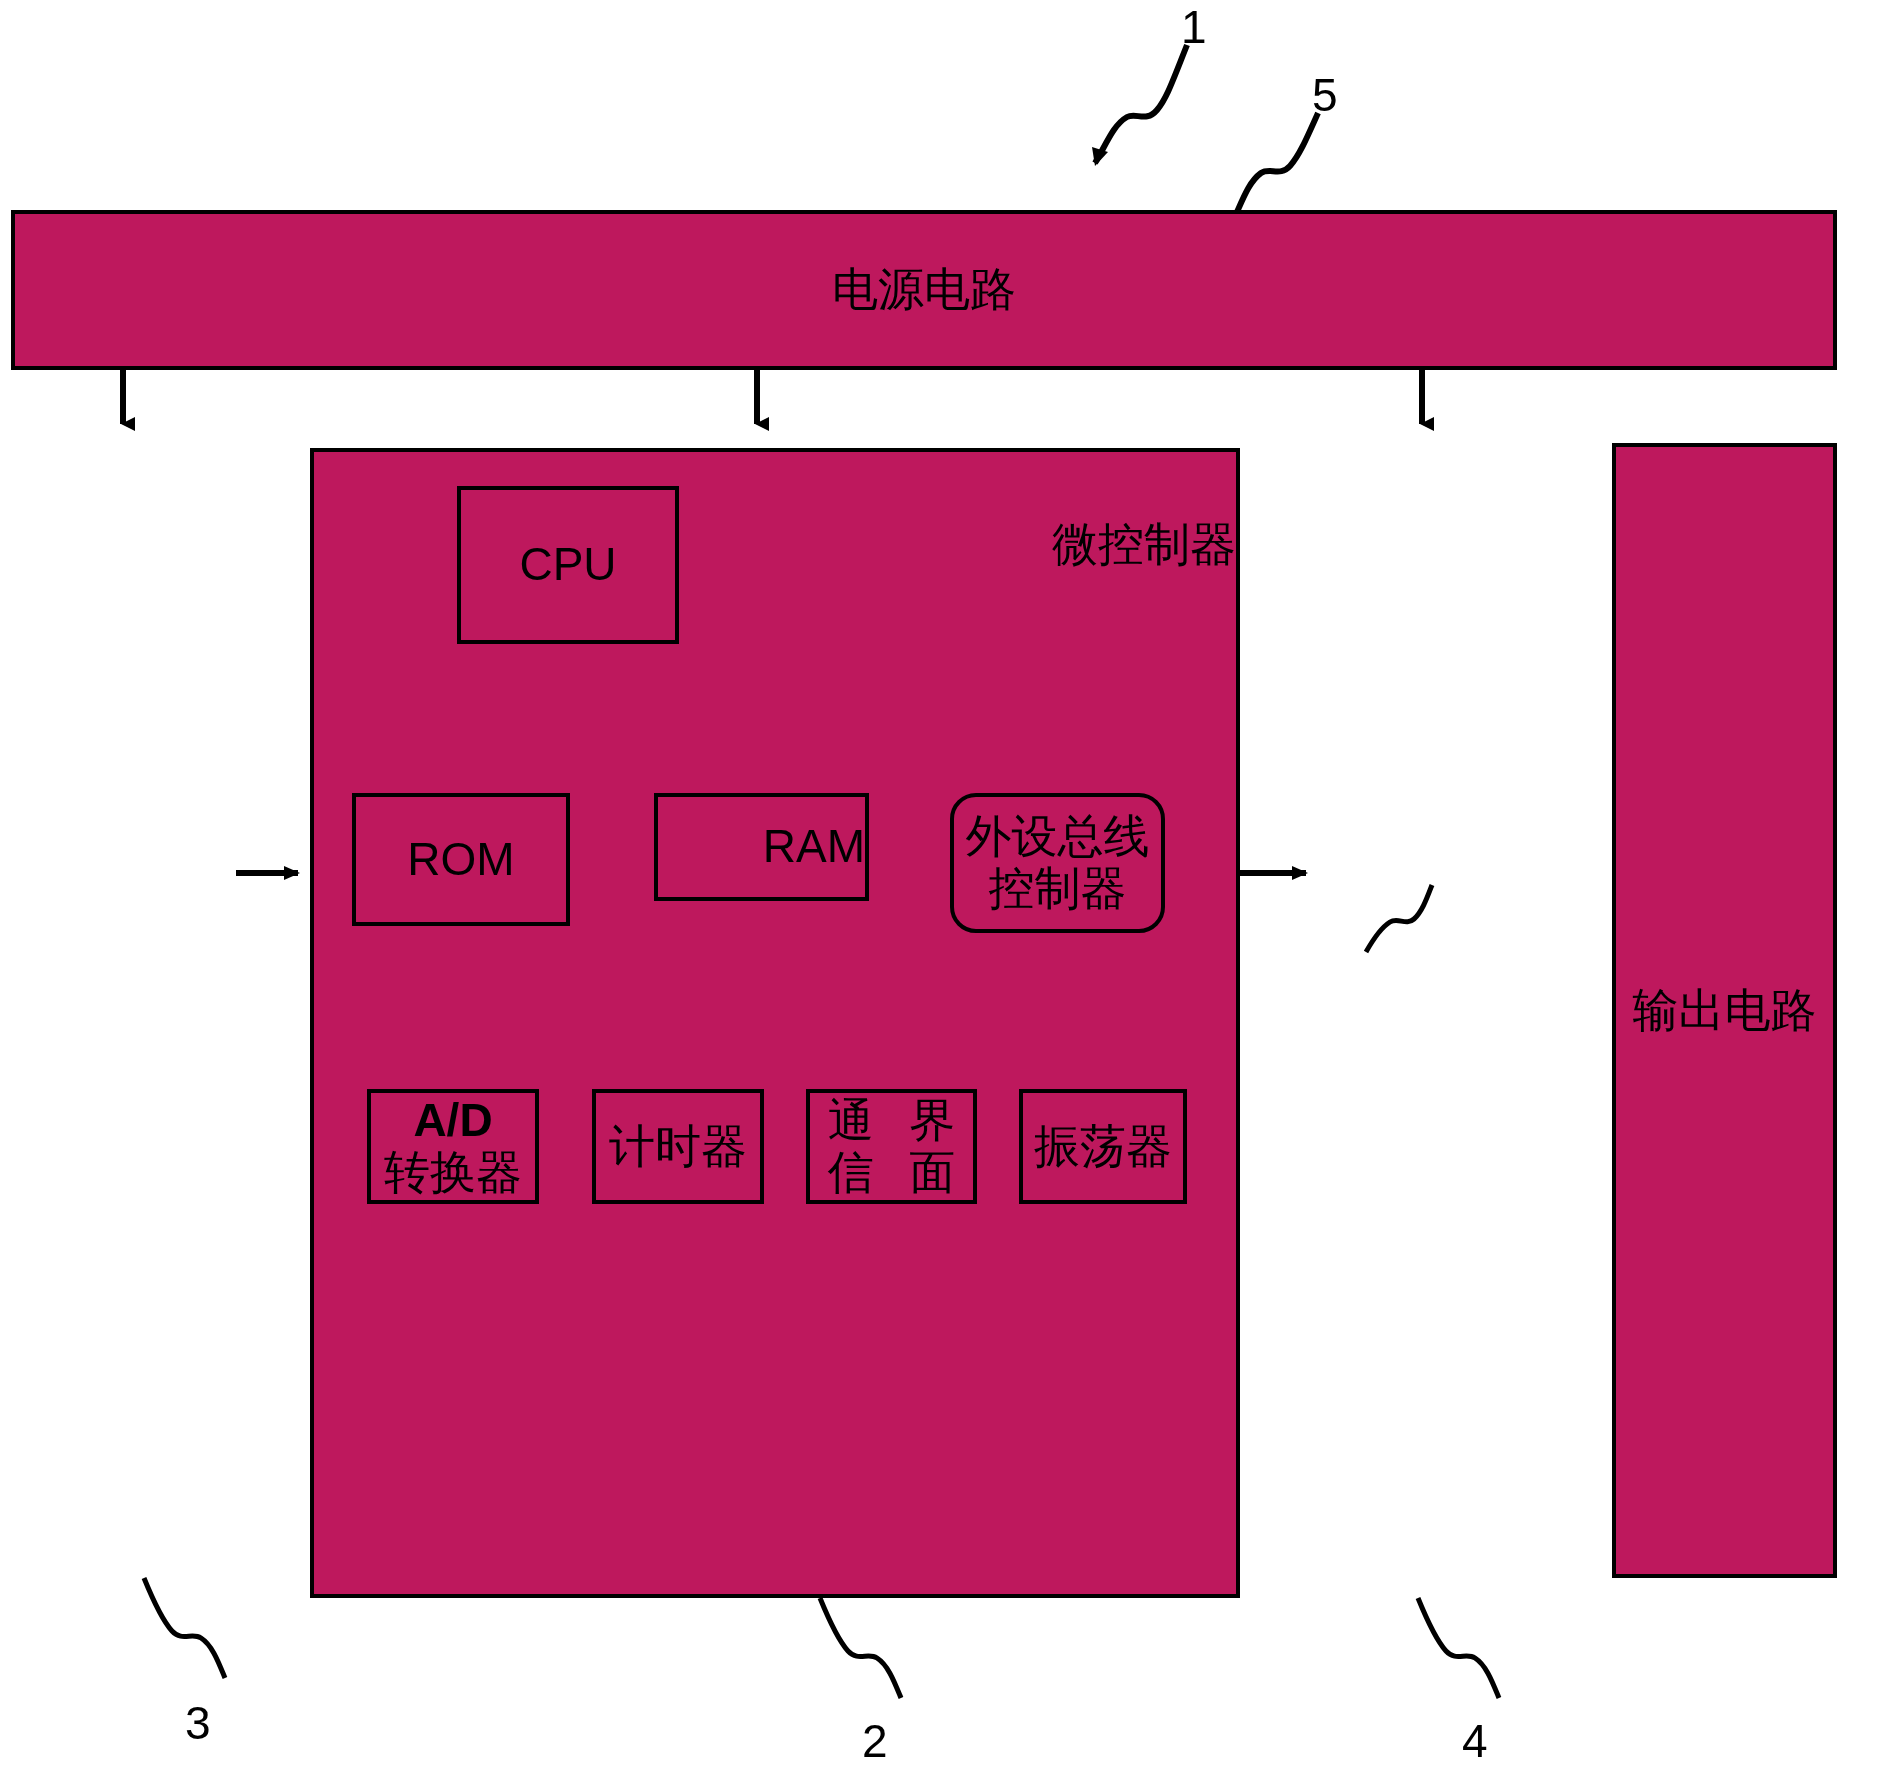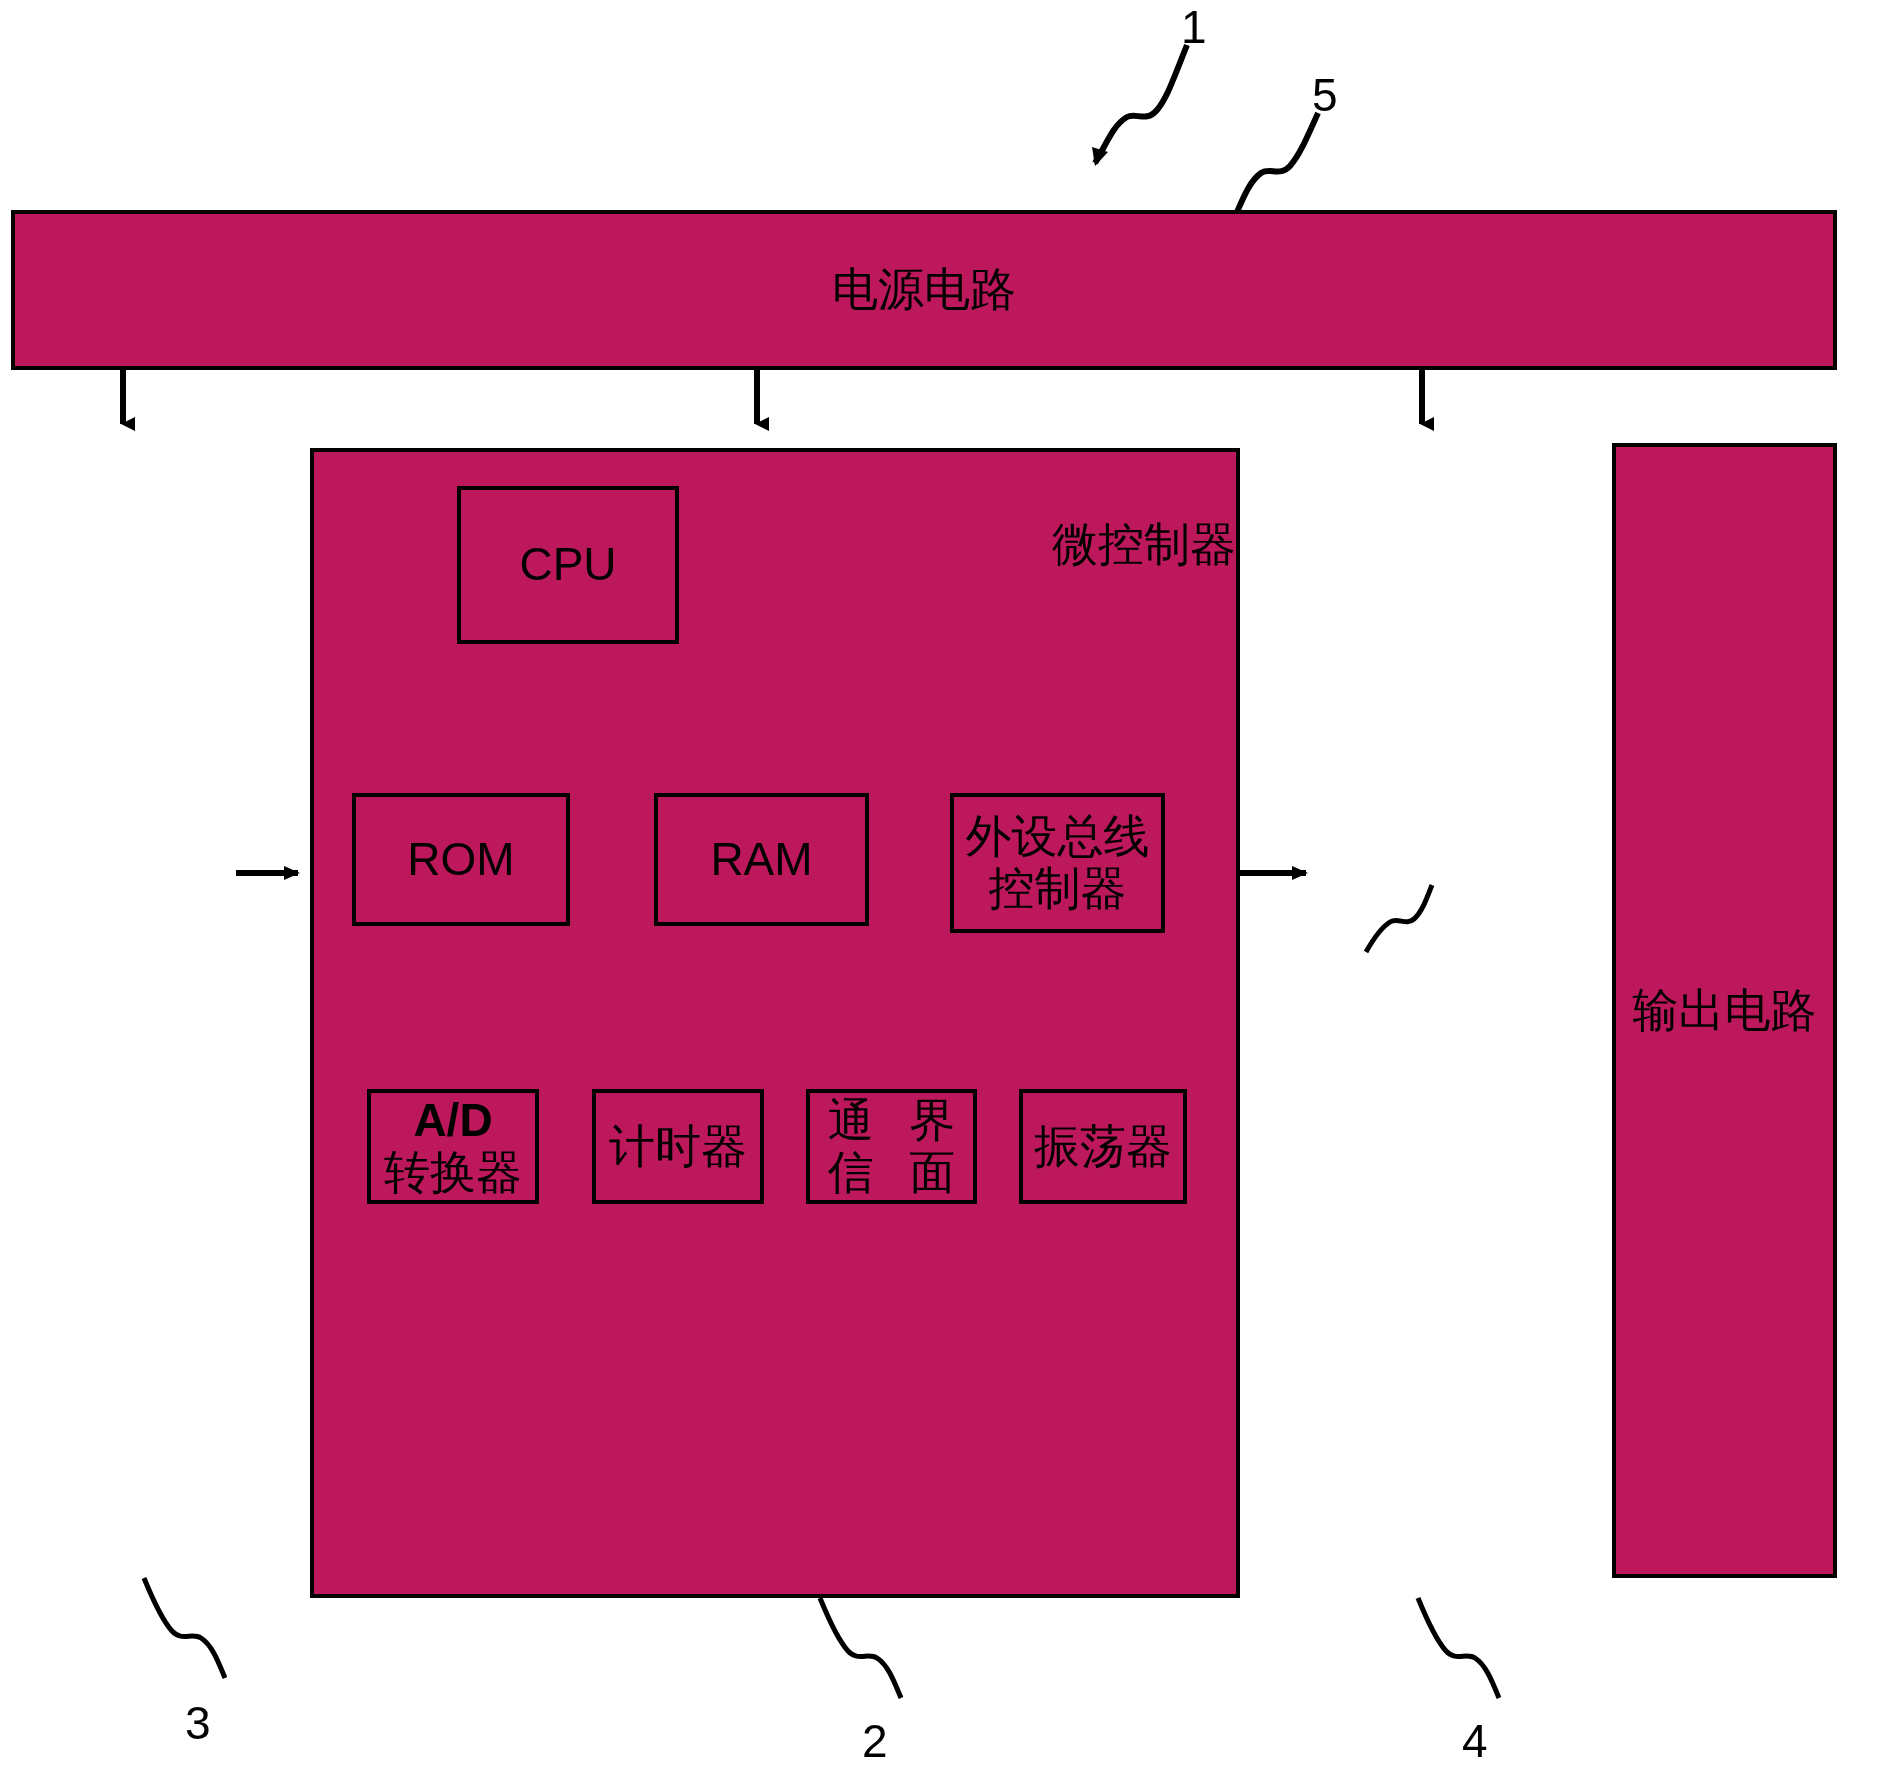--- a/index.html
+++ b/index.html
@@ -156,25 +156,25 @@
   <div class="mc-title" style="left:1052px; top:478px;margin-top:36px;">微控制器</div>
 
   <div class="box" style="left:457px; top:486px; width:222px; height:158px;">
     <span class="boxtext latin">CPU</span>
   </div>
 
   <div class="box" style="left:352px; top:793px; width:218px; height:133px;">
     <span class="boxtext latin">ROM</span>
   </div>
 
-  <div class="box" style="left:654px; top:793px; width:215px; height:133px;">
+  <div class="box" style="left:654px; top:793px; width:215px; height:108px;justify-content:flex-end;">
     <span class="boxtext latin">RAM</span>
   </div>
 
-  <div class="box" style="left:950px; top:793px; width:215px; height:140px; flex-direction:column;">
+  <div class="box" style="left:950px; top:793px; width:215px; height:140px; flex-direction:column;border-radius:26px;">
     <span class="boxtext mixed">外设总线</span>
     <span class="boxtext mixed">控制器</span>
   </div>
 
   <div class="box" style="left:367px; top:1089px; width:172px; height:115px; flex-direction:column;">
     <span class="boxtext latin bold">A/D</span>
     <span class="boxtext mixed">转换器</span>
   </div>
 
   <div class="box" style="left:592px; top:1089px; width:172px; height:115px;">

